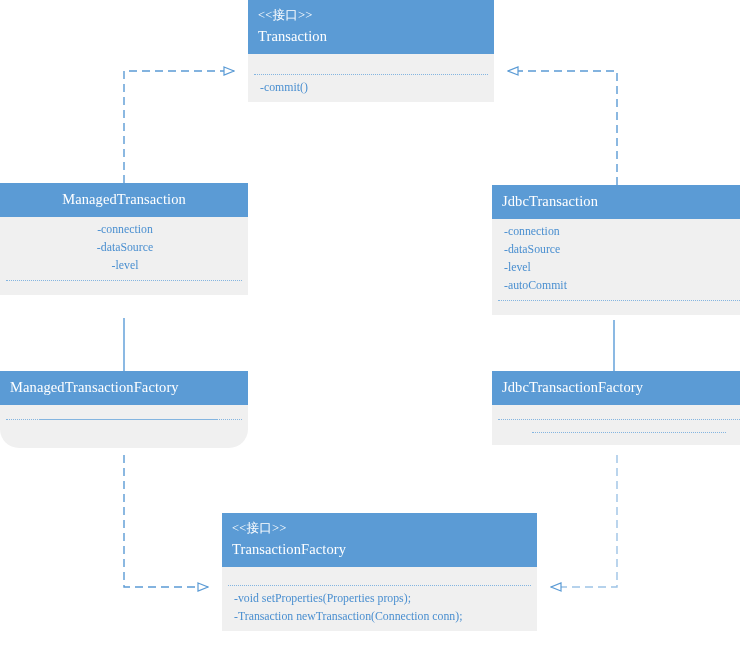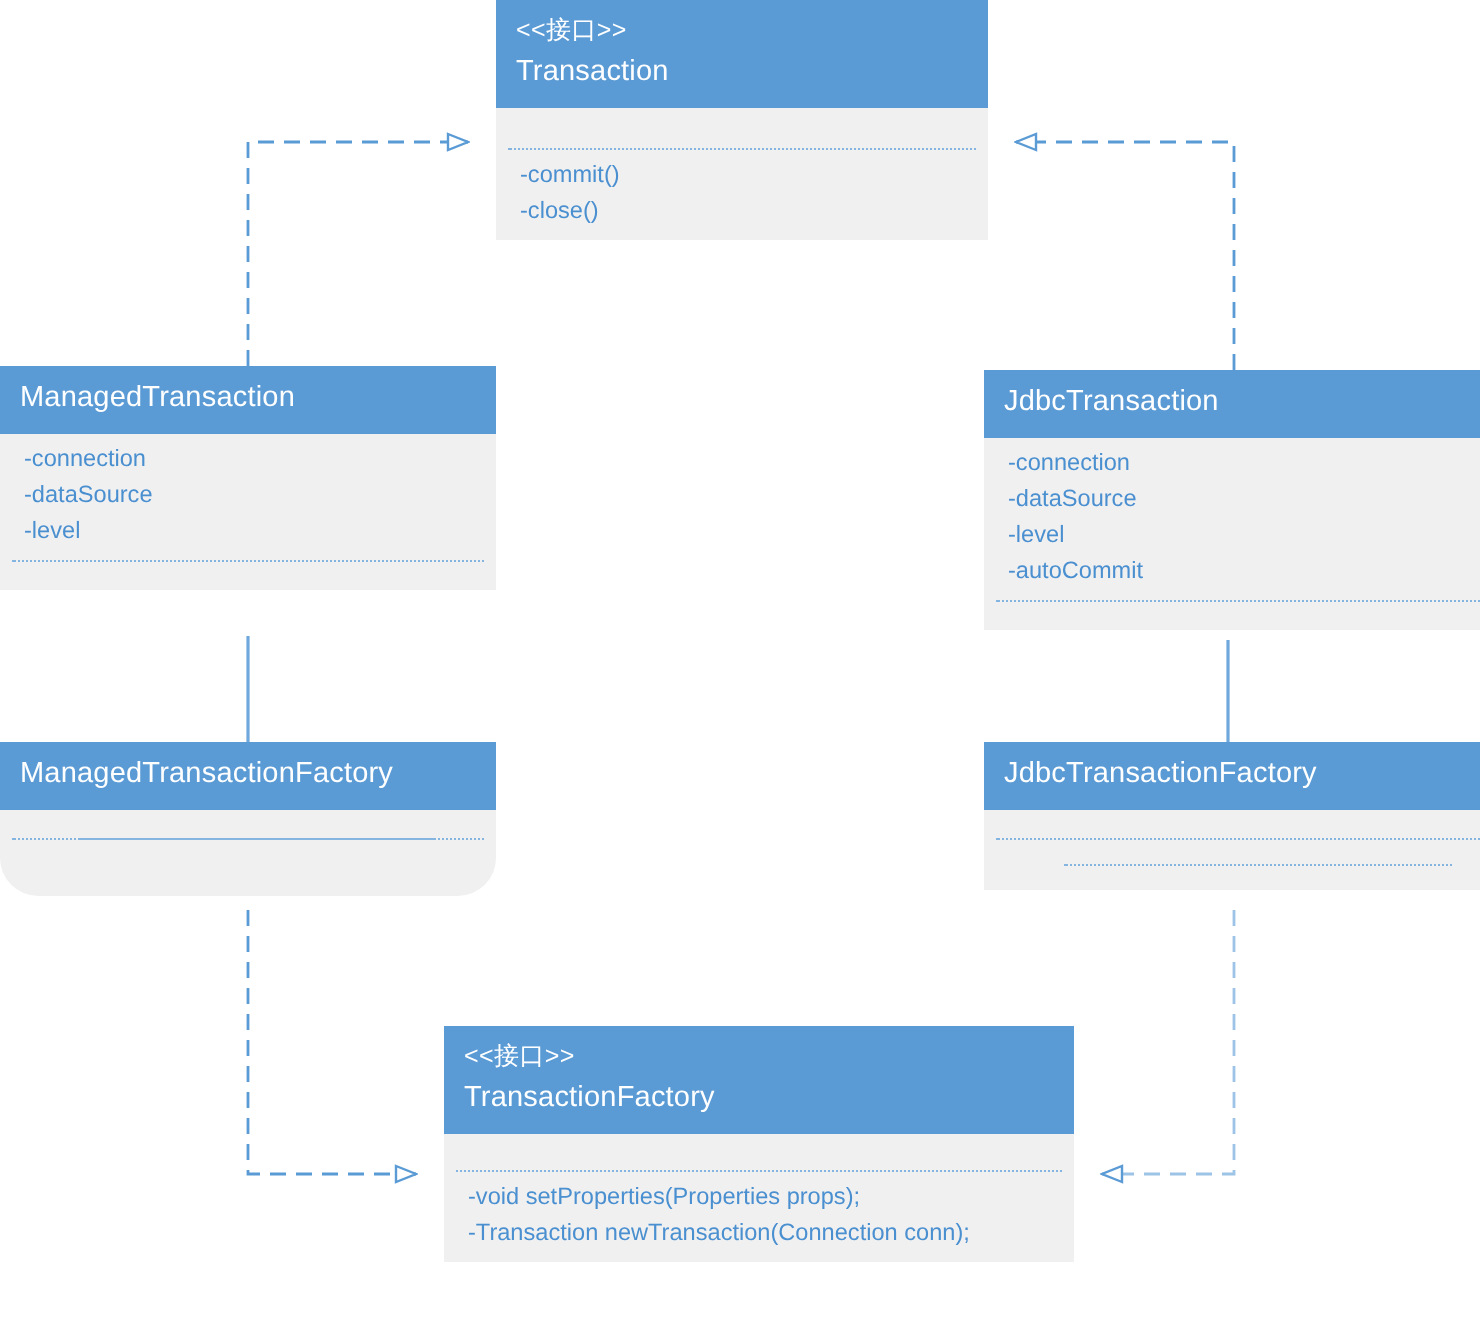--- a/index.html
+++ b/index.html
@@ -6,21 +6,21 @@
   html, body {
     margin: 0; padding: 0;
     background: #ffffff;
   }
   body {
     width: 740px; height: 666px;
     position: relative;
     overflow: hidden;
     font-family: "Liberation Sans", "DejaVu Sans", sans-serif;
   }
-  #canvas { position: absolute; left:0; top:0; width:740px; height:666px; }
+  #canvas { position: absolute; left:0; top:0; width:740px; height:666px;font-family:Liberation Serif, serif; }
 
   svg#wires {
     position: absolute; left: 0; top: 0;
     width: 740px; height: 666px;
     pointer-events: none;
   }
 
   .uml-class {
     position: absolute;
     background: #f0f0f0;
@@ -69,21 +69,21 @@
     border-top: 1px solid #7fb2e0;
   }
   .sep.inner {
     margin: 0 26px 0 40px;
   }
   .op-line { white-space: nowrap; }
   .op-line.cont { padding-left: 0px; }
 
   
   #cls-transaction        { left: 248px; top: 0px;   width: 246px; }
-  #cls-managedtransaction { left: 0px;   top: 183px; width: 248px; }
+  #cls-managedtransaction { left: 0px;   top: 183px; width: 248px; text-align: center; }
   #cls-jdbctransaction    { left: 492px; top: 185px; width: 260px; }
   #cls-managedfactory     { left: 0px;   top: 371px; width: 248px; border-radius: 19px; }
   #cls-jdbcfactory        { left: 492px; top: 371px; width: 260px; }
   #cls-transactionfactory { left: 222px; top: 513px; width: 315px; }
 
   #cls-transaction .uml-attrs.empty { min-height: 20px; }
   #cls-transactionfactory .uml-attrs.empty { min-height: 18px; }
 </style>
 </head>
 <body>
@@ -127,21 +127,20 @@
 
   <div class="uml-class" id="cls-transaction">
     <div class="uml-head">
       <span class="stereotype">&lt;&lt;接口&gt;&gt;</span>
       <span class="cls-name">Transaction</span>
     </div>
     <div class="uml-attrs empty"></div>
     <div class="sep"></div>
     <div class="uml-ops">
       <div class="op-line">-commit()</div>
-      <div class="op-line">-close()</div>
     </div>
   </div>
 
   <div class="uml-class" id="cls-managedtransaction">
     <div class="uml-head">
       <span class="cls-name">ManagedTransaction</span>
     </div>
     <div class="uml-attrs">
       <div class="op-line">-connection</div>
       <div class="op-line">-dataSource</div>

